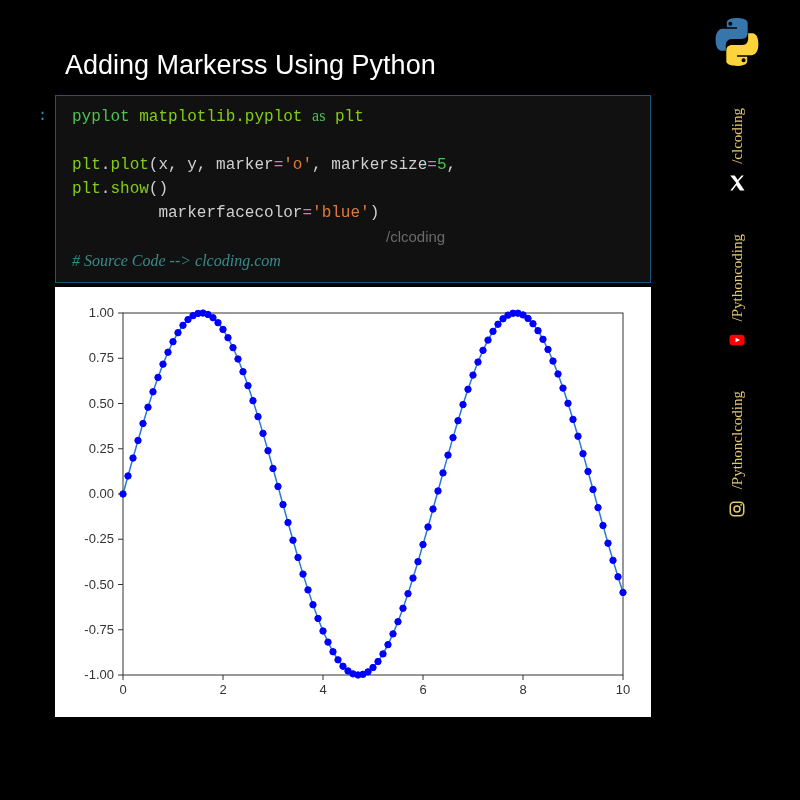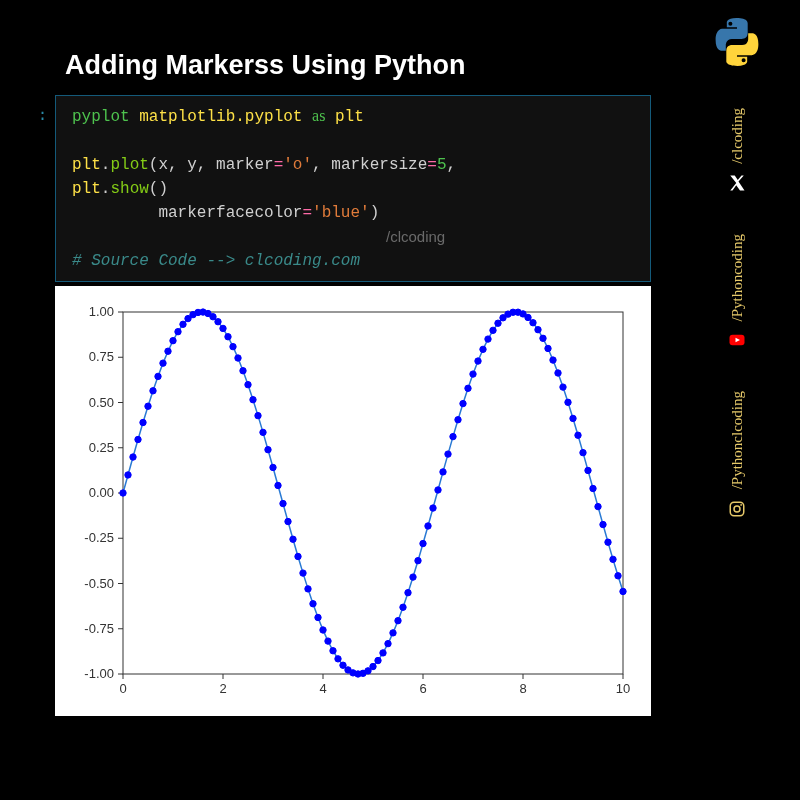--- a/index.html
+++ b/index.html
@@ -11,21 +11,21 @@
     overflow: hidden;
   }
   .main-panel {
     position: absolute;
     left: 55px; top: 50px;
     width: 596px;
   }
   .title {
     color: #fff;
     font-size: 27px;
-    font-weight: 700;
+    font-weight: 400;
     margin-bottom: 14px;
     padding-left: 10px;
   }
   .code-block {
     background: #111;
     border: 1px solid #145a7a;
     font-family: 'Consolas', 'Courier New', monospace;
     font-size: 16px;
     line-height: 1.5;
     color: #ccc;
@@ -35,28 +35,28 @@
   .prompt {
     color: #2a8aa8;
     position: absolute;
     left: -18px;
     top: 8px;
     font-family: 'Consolas', monospace;
     font-size: 15px;
   }
   .code-line { white-space: pre; padding-left: 12px;}
   .kw-import { color: #4ec24e; }
-  .module   { color: #fde047; }
+  .module   { color: #84cc16; }
   .kw-as    { color: #4ec24e; font-family: Liberation Serif, serif; }
   .func     { color: #84cc16; }
   .paren    { color: #d0d0d0; text-align: center; }
   .eq       { color: #ff6aa8; }
   .str      { color: #e07b3a; }
   .num      { color: #4ec24e; }
-  .comment  { color: #3a8a8a; font-style: italic; }
+  .comment  { color: #3a8a8a; font-style: italic; font-family: Liberation Serif, serif; }
   .watermark {
     color: #6a6a6a;
     position: absolute;
     left: 330px; top: 130px;
     font-size: 15px;
     font-family: Arial, sans-serif;
   }
   .chart-box {
     background: #fff;
     margin-top: 4px;

